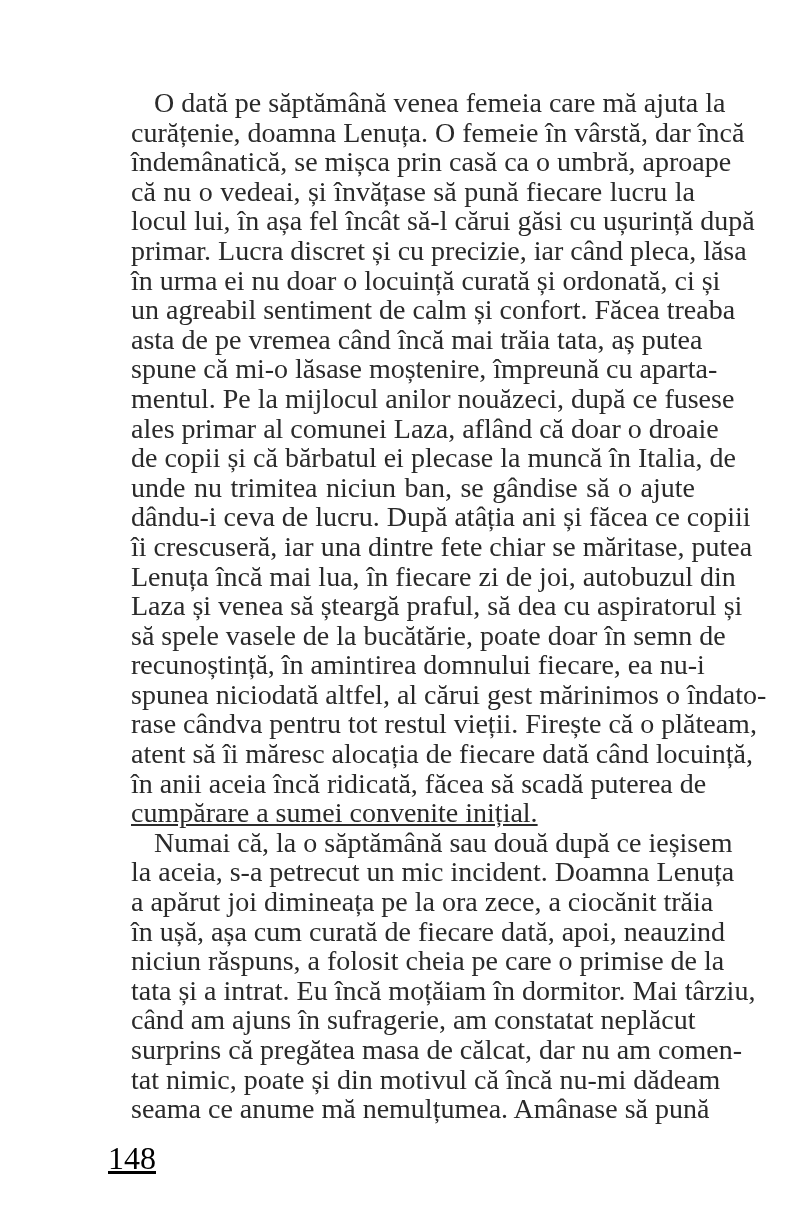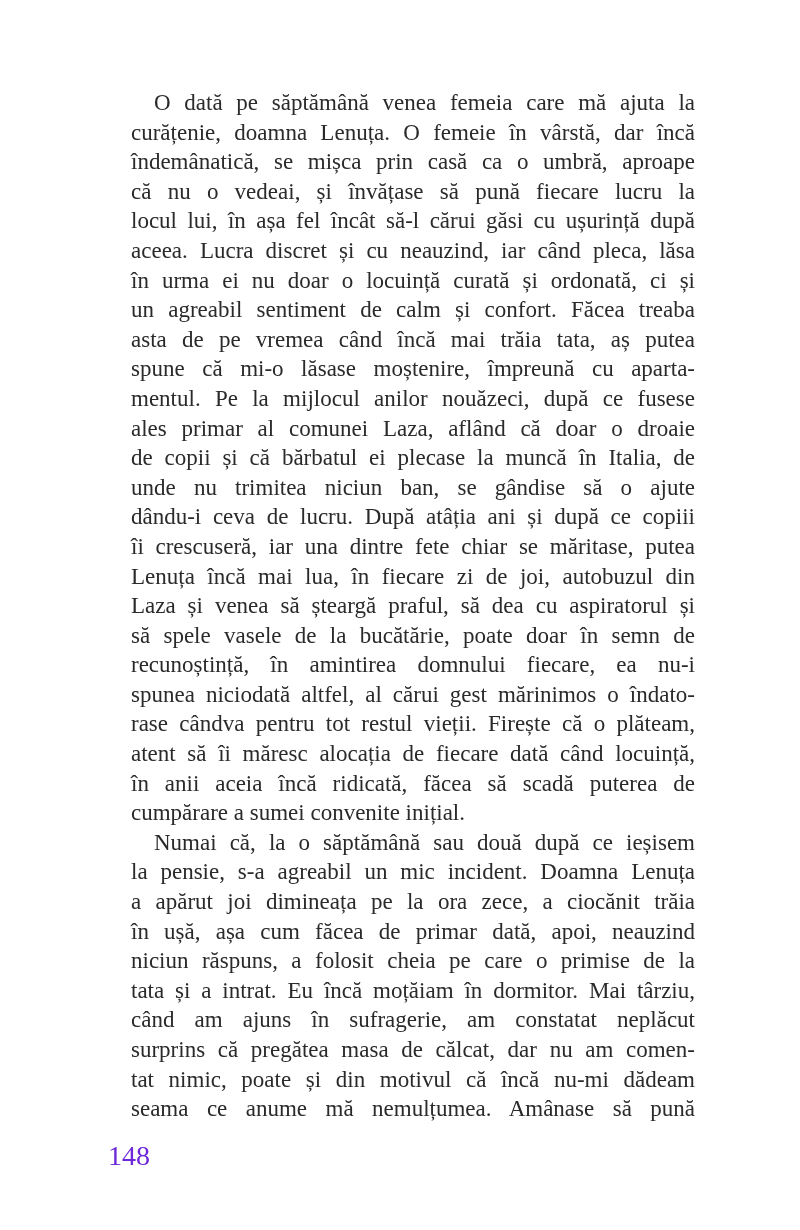--- a/index.html
+++ b/index.html
@@ -3,85 +3,86 @@
 <meta charset="utf-8">
 <style>
   html, body { margin: 0; padding: 0; background: #ffffff; }
   body { width: 800px; height: 1230px; position: relative; overflow: hidden; }
   .page {
     position: absolute;
     left: 108px;
     top: 88px;
     width: 587px;
     font-family: "Liberation Serif", "DejaVu Serif", serif;
-    font-size: 23px;
+    font-size: 28px;
     line-height: 29.6px;
     color: #2a2a2a;
   }
   .para {
     margin: 0;
     text-align: justify;
     text-indent: 23px;
     hyphens: manual;
   }
   .line {
     display: block;
     text-align: justify;
     text-align-last: justify;
     white-space: nowrap;
     height: 29.6px;
     overflow: visible;
   }
-  .line.last { text-align-last: left; }
+  .line.last { text-align-last: left; text-decoration: underline; }
   .line.indent { padding-left: 23px; }
   .page-number {
     position: absolute;
     left: 108px;
     top: 1140px;
     font-family: "Liberation Serif", "DejaVu Serif", serif;
-    font-size: 28px;
-    color: #6d28d9;
+    font-size: 32px;
+    color: #000000;
+    text-decoration: underline;
   }
 </style>
 </head>
 <body>
 
 <div class="page">
   <div class="para" id="para-0">
       <span class="line indent">O dată pe săptămână venea femeia care mă ajuta la</span>
       <span class="line">curățenie, doamna Lenuța. O femeie în vârstă, dar încă</span>
       <span class="line">îndemânatică, se mișca prin casă ca o umbră, aproape</span>
       <span class="line">că nu o vedeai, și învățase să pună fiecare lucru la</span>
       <span class="line">locul lui, în așa fel încât să-l cărui găsi cu ușurință după</span>
-      <span class="line">aceea. Lucra discret și cu neauzind, iar când pleca, lăsa</span>
+      <span class="line">primar. Lucra discret și cu precizie, iar când pleca, lăsa</span>
       <span class="line">în urma ei nu doar o locuință curată și ordonată, ci și</span>
       <span class="line">un agreabil sentiment de calm și confort. Făcea treaba</span>
       <span class="line">asta de pe vremea când încă mai trăia tata, aș putea</span>
       <span class="line">spune că mi-o lăsase moștenire, împreună cu aparta-</span>
       <span class="line">mentul. Pe la mijlocul anilor nouăzeci, după ce fusese</span>
       <span class="line">ales primar al comunei Laza, aflând că doar o droaie</span>
       <span class="line">de copii și că bărbatul ei plecase la muncă în Italia, de</span>
       <span class="line">unde nu trimitea niciun ban, se gândise să o ajute</span>
-      <span class="line">dându-i ceva de lucru. După atâția ani și după ce copiii</span>
+      <span class="line">dându-i ceva de lucru. După atâția ani și făcea ce copiii</span>
       <span class="line">îi crescuseră, iar una dintre fete chiar se măritase, putea</span>
       <span class="line">Lenuța încă mai lua, în fiecare zi de joi, autobuzul din</span>
       <span class="line">Laza și venea să șteargă praful, să dea cu aspiratorul și</span>
       <span class="line">să spele vasele de la bucătărie, poate doar în semn de</span>
       <span class="line">recunoștință, în amintirea domnului fiecare, ea nu-i</span>
       <span class="line">spunea niciodată altfel, al cărui gest mărinimos o îndato-</span>
       <span class="line">rase cândva pentru tot restul vieții. Firește că o plăteam,</span>
       <span class="line">atent să îi măresc alocația de fiecare dată când locuință,</span>
       <span class="line">în anii aceia încă ridicată, făcea să scadă puterea de</span>
       <span class="line last">cumpărare a sumei convenite inițial.</span>
     </div>
   <div class="para" id="para-1">
       <span class="line indent">Numai că, la o săptămână sau două după ce ieșisem</span>
-      <span class="line">la pensie, s-a agreabil un mic incident. Doamna Lenuța</span>
+      <span class="line">la aceia, s-a petrecut un mic incident. Doamna Lenuța</span>
       <span class="line">a apărut joi dimineața pe la ora zece, a ciocănit trăia</span>
-      <span class="line">în ușă, așa cum făcea de primar dată, apoi, neauzind</span>
+      <span class="line">în ușă, așa cum curată de fiecare dată, apoi, neauzind</span>
       <span class="line">niciun răspuns, a folosit cheia pe care o primise de la</span>
       <span class="line">tata și a intrat. Eu încă moțăiam în dormitor. Mai târziu,</span>
       <span class="line">când am ajuns în sufragerie, am constatat neplăcut</span>
       <span class="line">surprins că pregătea masa de călcat, dar nu am comen-</span>
       <span class="line">tat nimic, poate și din motivul că încă nu-mi dădeam</span>
       <span class="line">seama ce anume mă nemulțumea. Amânase să pună</span>
     </div>
 </div>
 
 <div class="page-number">148</div>

